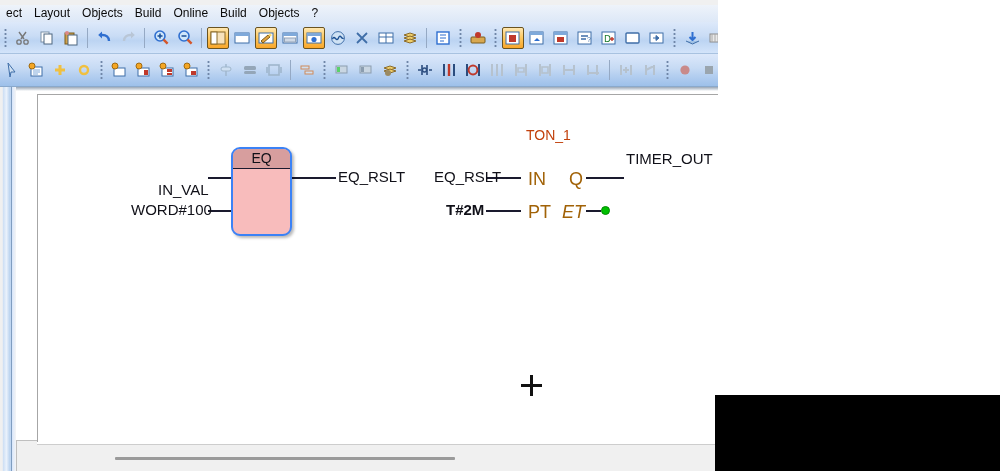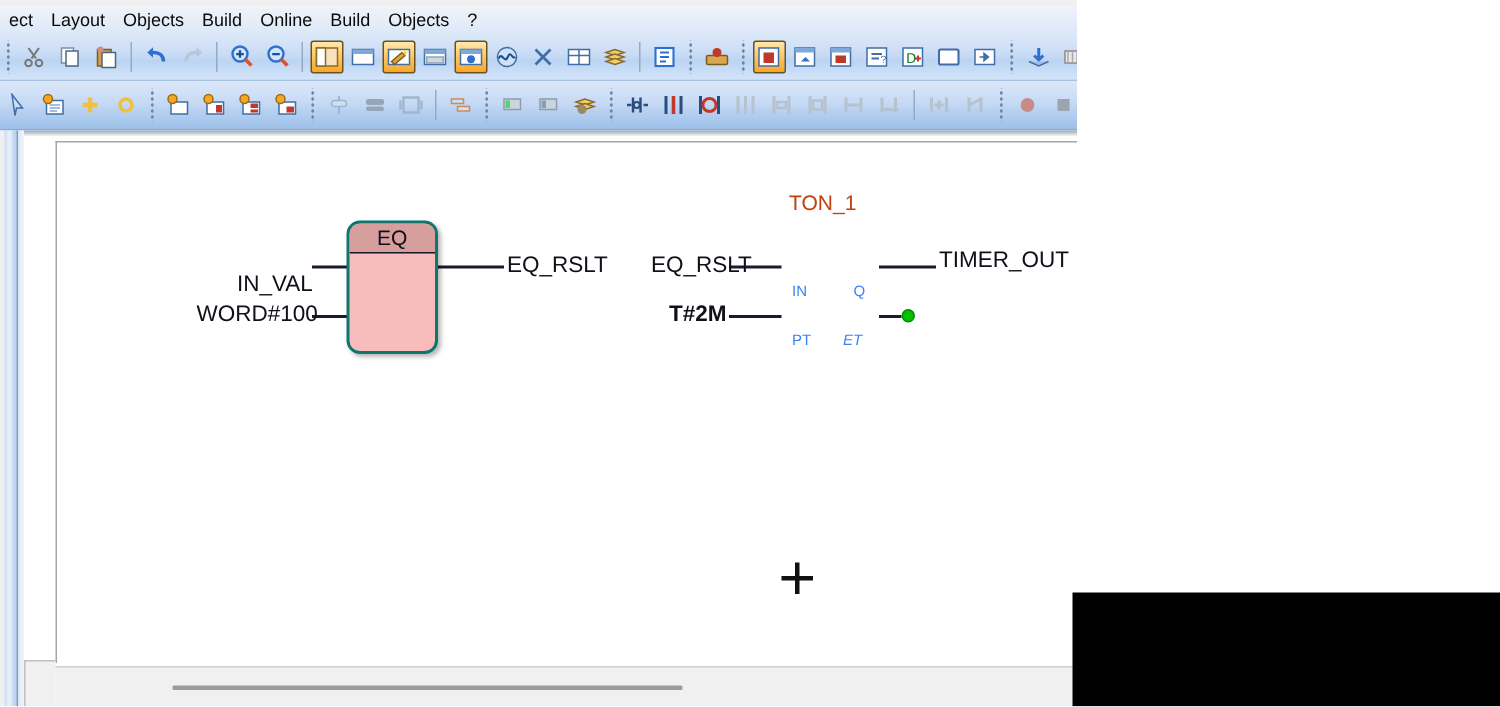--- a/index.html
+++ b/index.html
@@ -136,21 +136,21 @@
     border-top: 1px solid #a6a6a6;
     border-left: 1px solid #a6a6a6;
     box-sizing: border-box;
   }
 
   
   .net { position: absolute; left: 0; top: 0; width: 100%; height: 100%; }
 
   .fb {
     position: absolute;
-    border: 2px solid #0f766e;
+    border: 2px solid #3b82f6;
     border-radius: 9px;
     background: #f8bcbc;
     box-sizing: border-box;
     box-shadow: 2px 2px 3px rgba(0,0,0,0.28);
     overflow: hidden;
   }
   .fb-head {
     height: 19px;
     background: #d79e9e;
     border-bottom: 1px solid #1a1a2e;
@@ -161,24 +161,23 @@
     font-family: "Liberation Sans", sans-serif;
   }
   .fb-instance {
     position: absolute;
     font-size: 14px;
     color: #c2410c;
     white-space: nowrap;
   }
   .pin-label {
     position: absolute;
-    font-size: 10px;
-    color: #3b82f6;
+    font-size: 18px;
+    color: #a16207;
     white-space: nowrap;
-    margin-top: 20px;
   }
   .io-label {
     position: absolute;
     font-size: 15px;
     color: #101018;
     white-space: nowrap;
   }
   .wire {
     position: absolute;
     height: 2px;
@@ -664,21 +663,21 @@
 
       <div class="fb-instance" style="left:488px; top:32px;">TON_1</div>
 
       <div class="wire" style="left:448px; top:82px; width:35px;"></div>
       <div class="wire" style="left:448px; top:115px; width:35px;"></div>
       <div class="wire" style="left:548px; top:82px; width:38px;"></div>
       <div class="wire" style="left:548px; top:115px; width:15px;"></div>
 
       <div class="io-label" style="left:396px; top:73px;">EQ_RSLT</div>
       <div class="io-label" style="left:408px; top:106px;font-weight:bold;">T#2M</div>
-      <div class="io-label" style="left:588px; top:70px;">TIMER_OUT</div>
+      <div class="io-label" style="left:588px; top:55px;">TIMER_OUT</div>
 
       <div class="pin-label" style="left:490px; top:74px;">IN</div>
       <div class="pin-label" style="left:490px; top:107px;">PT</div>
       <div class="pin-label" style="left:531px; top:74px;">Q</div>
       <div class="pin-label" style="left:524px; top:107px;font-style:italic;">ET</div>
 
       <div class="dot-green" style="left:563px; top:111px;"></div>
 
       <div class="cursor-cross" style="left:483px; top:280px;"></div>
     </div>

